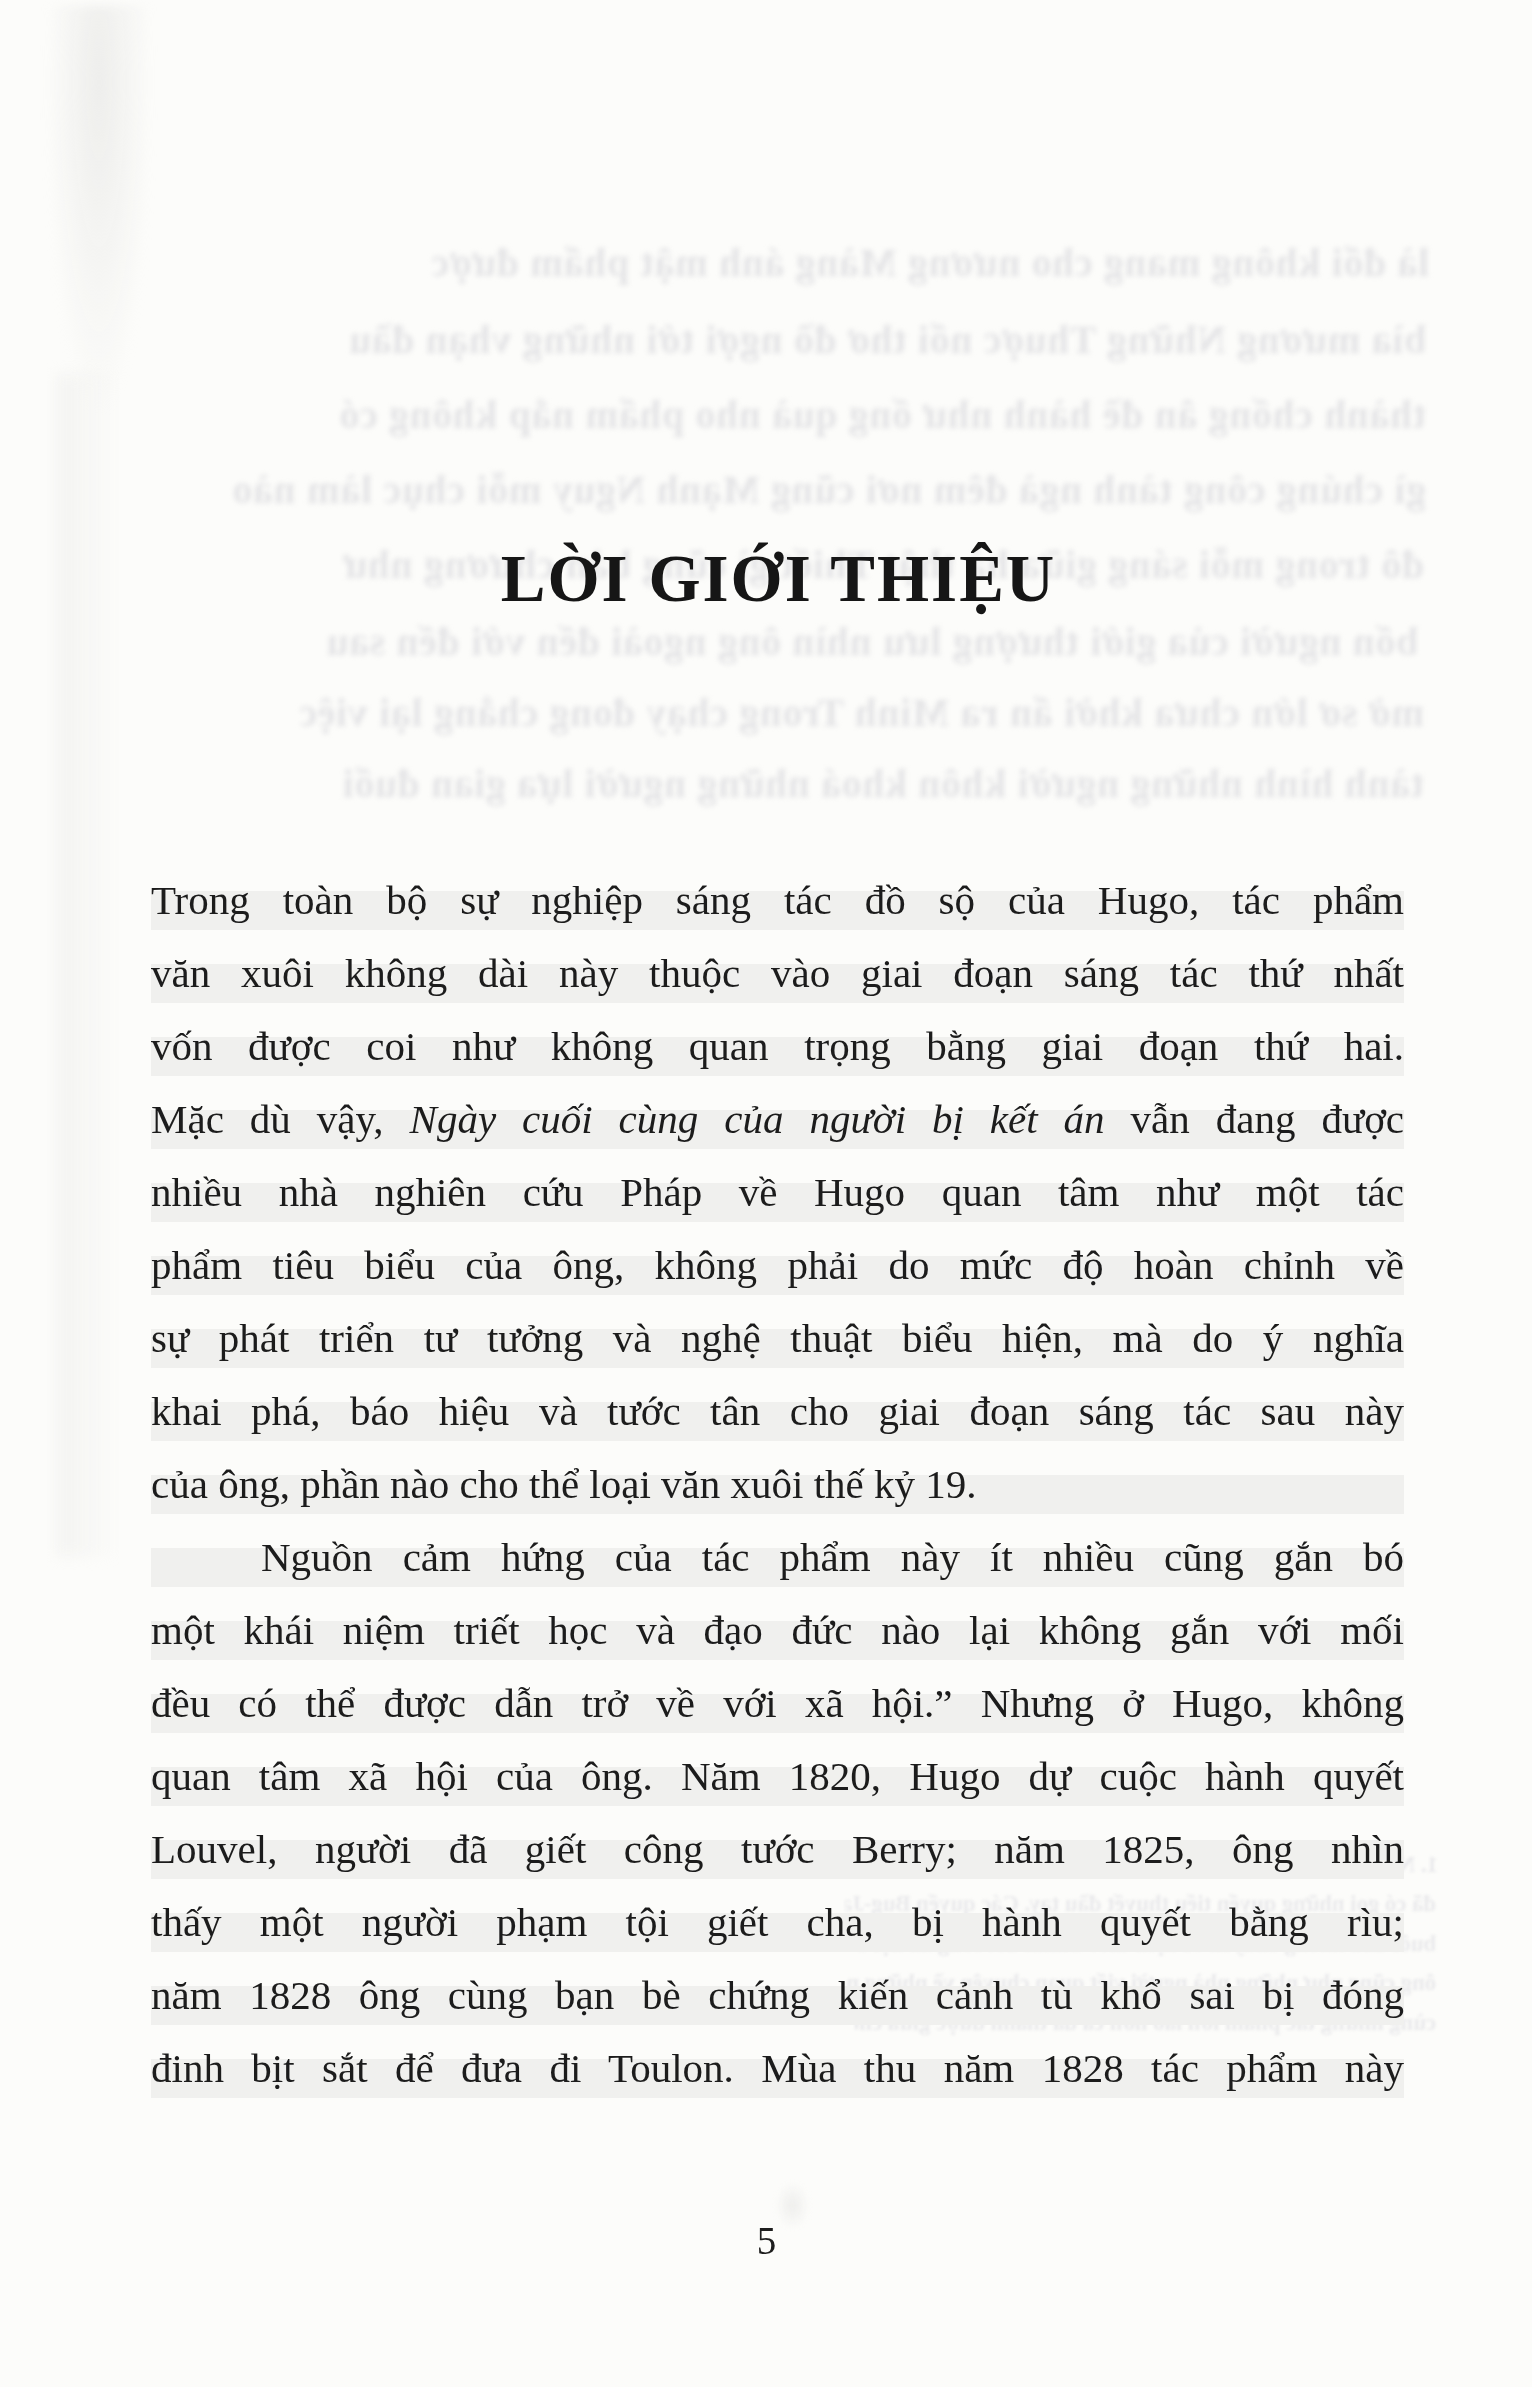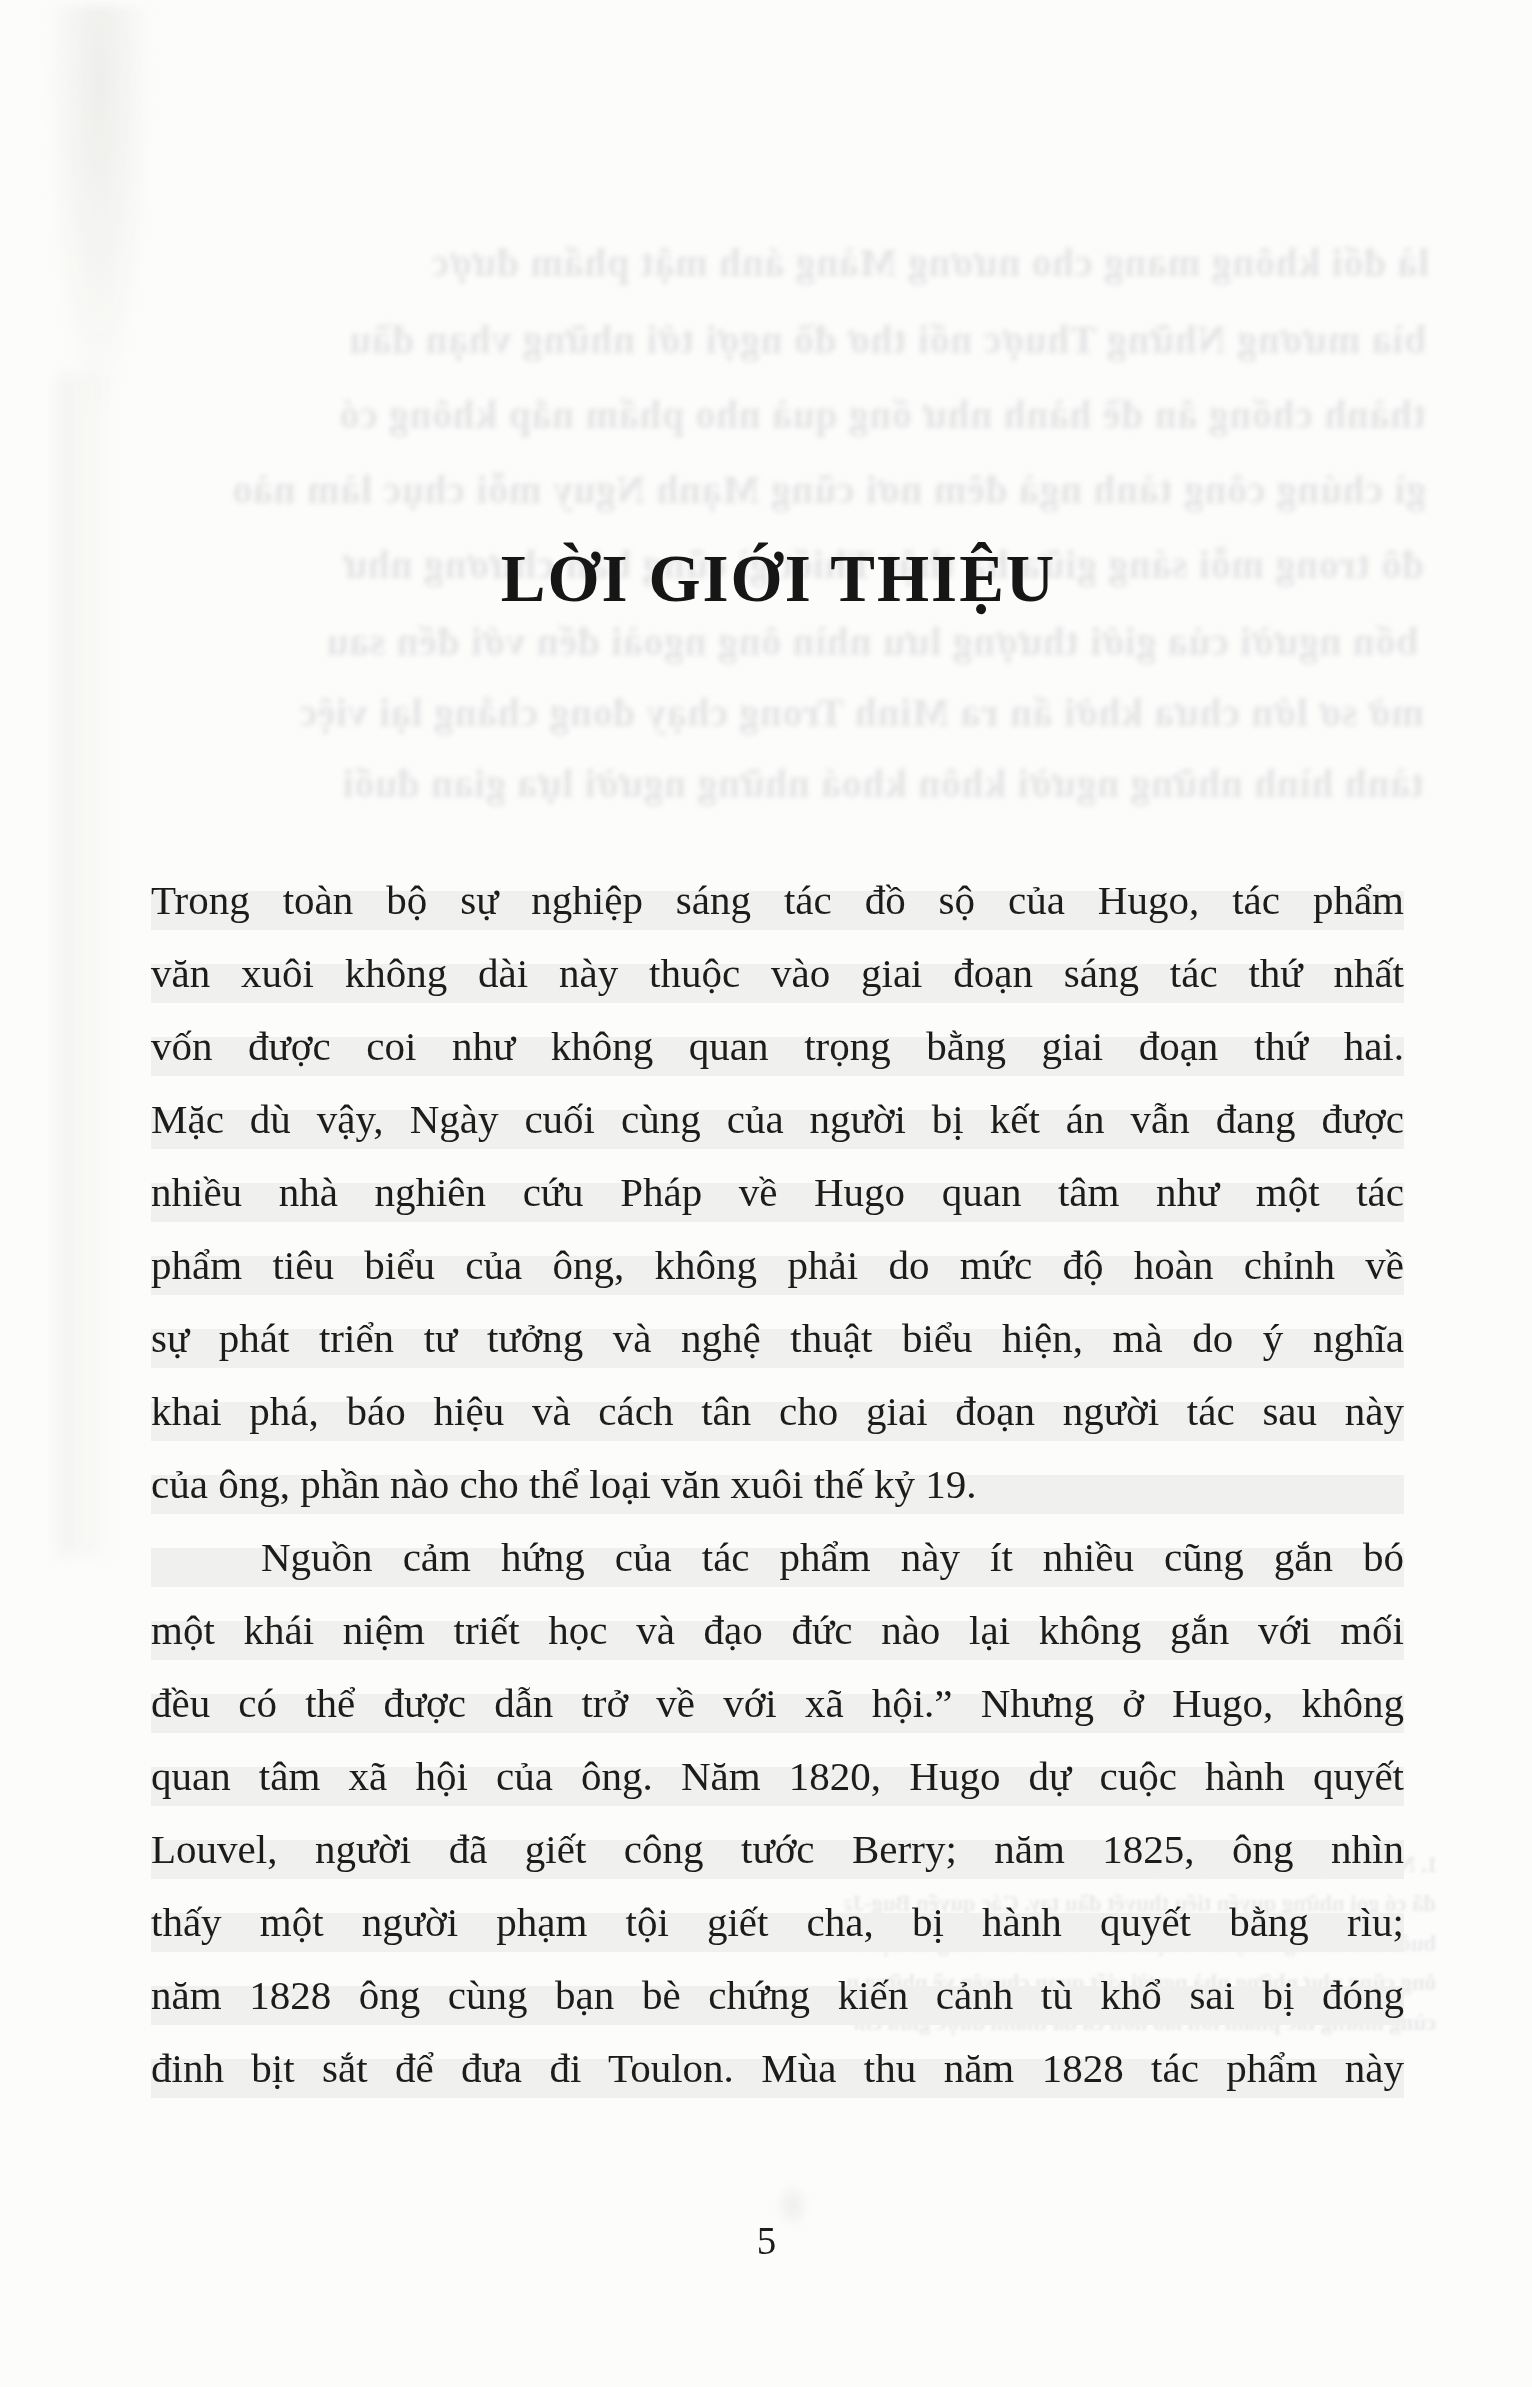--- a/index.html
+++ b/index.html
@@ -37,21 +37,21 @@
     color:#161616;
   }
   .textblock{position:absolute;left:151px;top:864px;width:1253px;z-index:3;}
   .bline{
     height:73px;line-height:73px;font-size:41px;color:#1c1c1c;
     text-align:justify;text-align-last:justify;
     background:linear-gradient(#f0f0ee,#f0f0ee) no-repeat 0 26.6px/100% 39px;
   }
   .bline.pend{text-align-last:left;}
   .bline.indent{text-indent:110px;}
-  .it{}
+  .it{font-style:italic;}
   .pagenum{
     position:absolute;top:2218px;left:0;width:1533px;z-index:3;
     text-align:center;font-size:39px;color:#1d1d1d;
   }
   .pagenum-smudge{
     position:absolute;top:2182px;left:776px;width:33px;height:47px;z-index:2;
     background:radial-gradient(ellipse,#ededeb 0%,rgba(237,237,235,0) 70%);
     filter:blur(3px);
   }
 </style>
@@ -83,21 +83,21 @@
   <h1 class="title">LỜI GIỚI THIỆU</h1>
 
   <div class="textblock">
     <div class="bline">Trong toàn bộ sự nghiệp sáng tác đồ sộ của Hugo, tác phẩm</div>
     <div class="bline">văn xuôi không dài này thuộc vào giai đoạn sáng tác thứ nhất</div>
     <div class="bline">vốn được coi như không quan trọng bằng giai đoạn thứ hai.</div>
     <div class="bline"><span>Mặc dù vậy, </span><span class="it">Ngày cuối cùng của người bị kết án</span><span> vẫn đang được</span></div>
     <div class="bline">nhiều nhà nghiên cứu Pháp về Hugo quan tâm như một tác</div>
     <div class="bline">phẩm tiêu biểu của ông, không phải do mức độ hoàn chỉnh về</div>
     <div class="bline">sự phát triển tư tưởng và nghệ thuật biểu hiện, mà do ý nghĩa</div>
-    <div class="bline">khai phá, báo hiệu và cách tân cho giai đoạn người tác sau này</div>
+    <div class="bline">khai phá, báo hiệu và tước tân cho giai đoạn sáng tác sau này</div>
     <div class="bline pend">của ông, phần nào cho thể loại văn xuôi thế kỷ 19.</div>
     <div class="bline indent">Nguồn cảm hứng của tác phẩm này ít nhiều cũng gắn bó</div>
     <div class="bline">một khái niệm triết học và đạo đức nào lại không gắn với mối</div>
     <div class="bline">đều có thể được dẫn trở về với xã hội.” Nhưng ở Hugo, không</div>
     <div class="bline">quan tâm xã hội của ông. Năm 1820, Hugo dự cuộc hành quyết</div>
     <div class="bline">Louvel, người đã giết công tước Berry; năm 1825, ông nhìn</div>
     <div class="bline">thấy một người phạm tội giết cha, bị hành quyết bằng rìu;</div>
     <div class="bline">năm 1828 ông cùng bạn bè chứng kiến cảnh tù khổ sai bị đóng</div>
     <div class="bline">đinh bịt sắt để đưa đi Toulon. Mùa thu năm 1828 tác phẩm này</div>
   </div>

